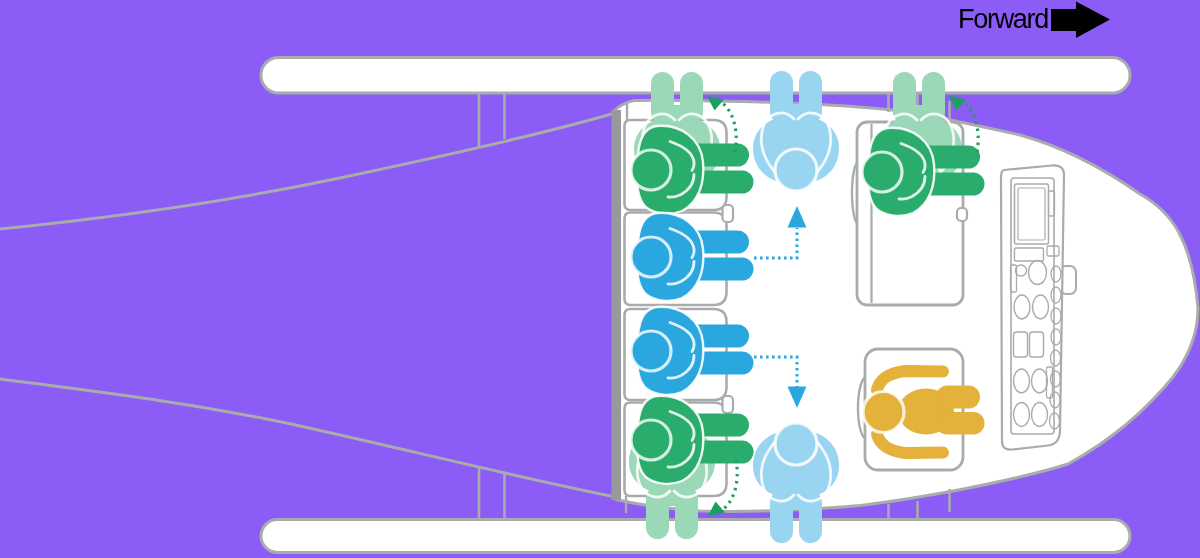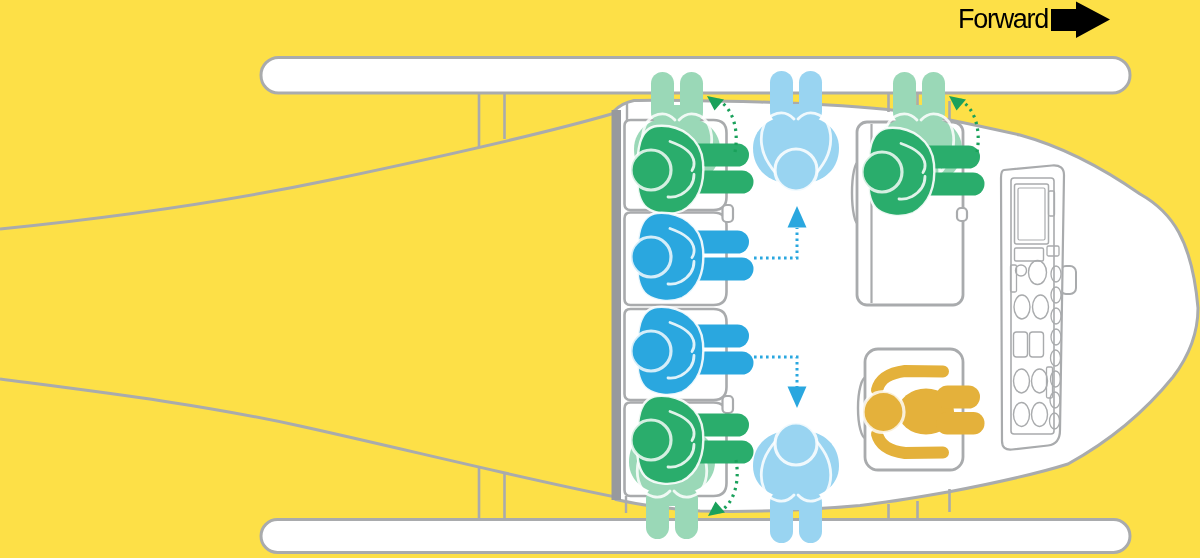--- a/index.html
+++ b/index.html
@@ -1,16 +1,16 @@
 <!DOCTYPE html>
 <html><head>
 <meta charset="utf-8">
 <style>
 html,body{margin:0;padding:0;background:#fff;}
-#wrap{width:1200px;height:558px;position:relative;overflow:hidden;background:#fde047;}
+#wrap{width:1200px;height:558px;position:relative;overflow:hidden;background:#8b5cf6;}
 svg{display:block;}
 .gray{stroke:#A9ABAD;fill:none;}
 .grayf{stroke:#A9ABAD;fill:#fff;}
 text{font-family:"Liberation Sans",sans-serif;}
 </style>
 </head>
 <body>
 <div id="wrap">
 <svg width="1200" height="558" viewBox="0 0 1200 558">
 <defs>

